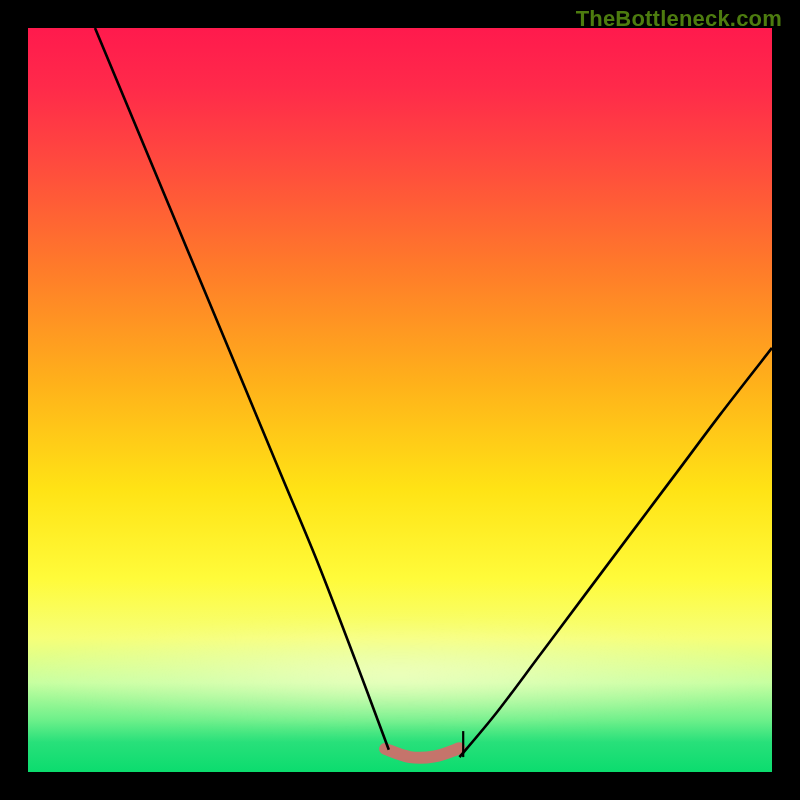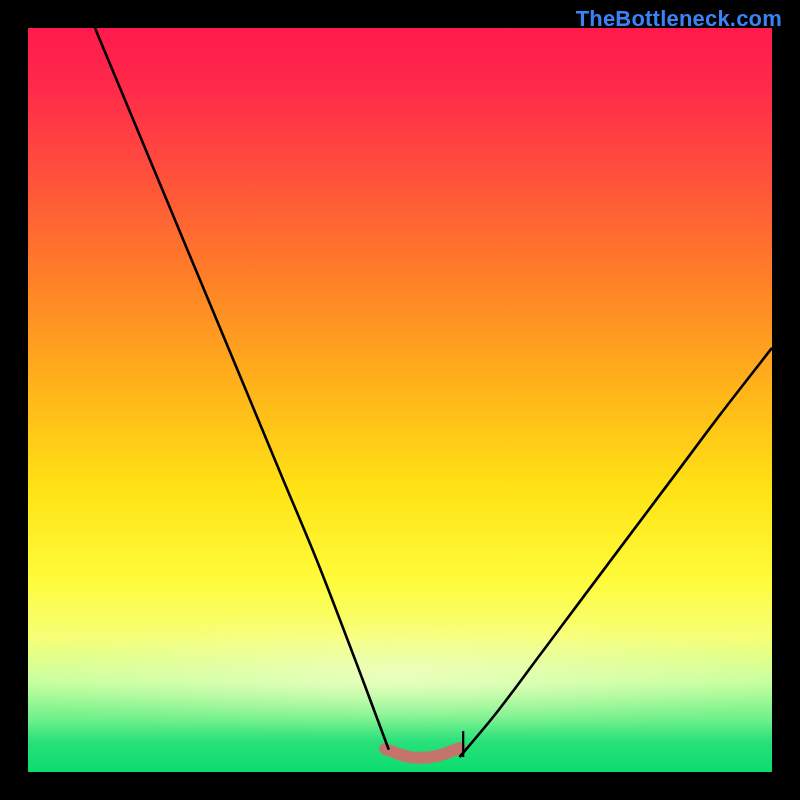--- a/index.html
+++ b/index.html
@@ -16,21 +16,21 @@
     width: 800px;
     height: 800px;
     background: #000;
   }
   .watermark {
     position: absolute;
     top: 6px;
     right: 18px;
     font-size: 22px;
     font-weight: 600;
-    color: #3b82f6;
+    color: #4d7c0f;
     letter-spacing: 0.2px;
     z-index: 40;
   }
   
   .panel {
     position: absolute;
     left: 28px;
     top: 28px;
     width: 744px;   
     height: 744px;

